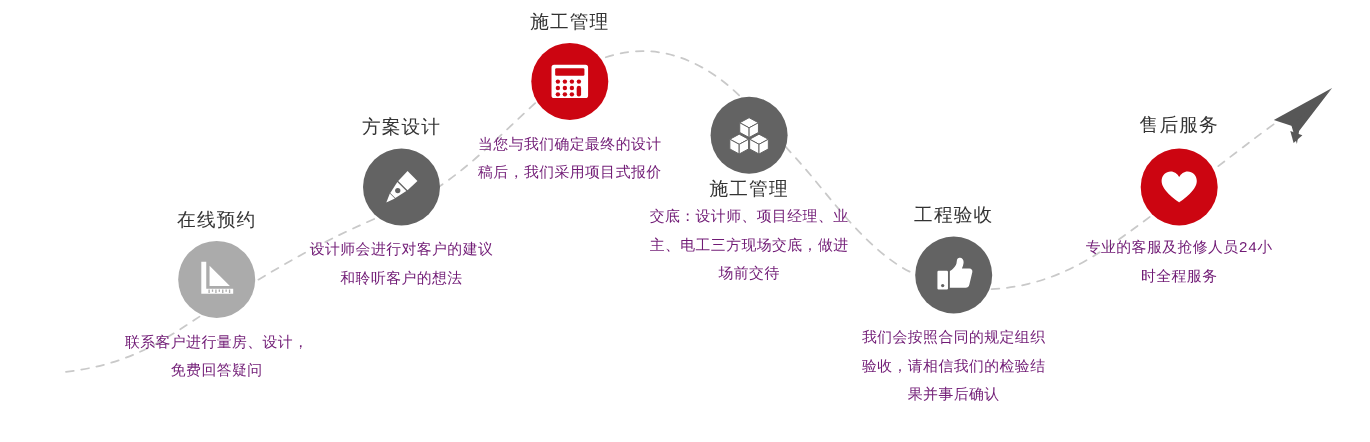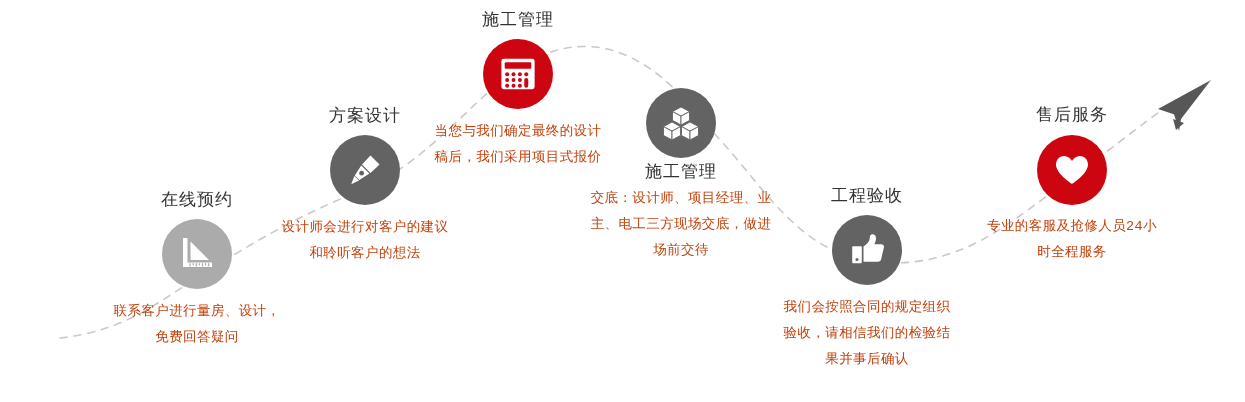--- a/index.html
+++ b/index.html
@@ -43,21 +43,21 @@
     align-items:center;
     justify-content:center;
   }
   .badge svg{display:block;}
   .badge.gray-light{background:#ababab;}
   .badge.gray-dark{background:#636363;}
   .badge.red{background:#cc0511;}
   .step-desc{
     font-size:13.5px;
     line-height:26px;
-    color:#c2410c;
+    color:#701a75;
     letter-spacing:0.4px;
     word-break:break-all;
   }
   .plane{
     position:absolute;
     pointer-events:none;
   }
 </style>
 </head>
 <body>

